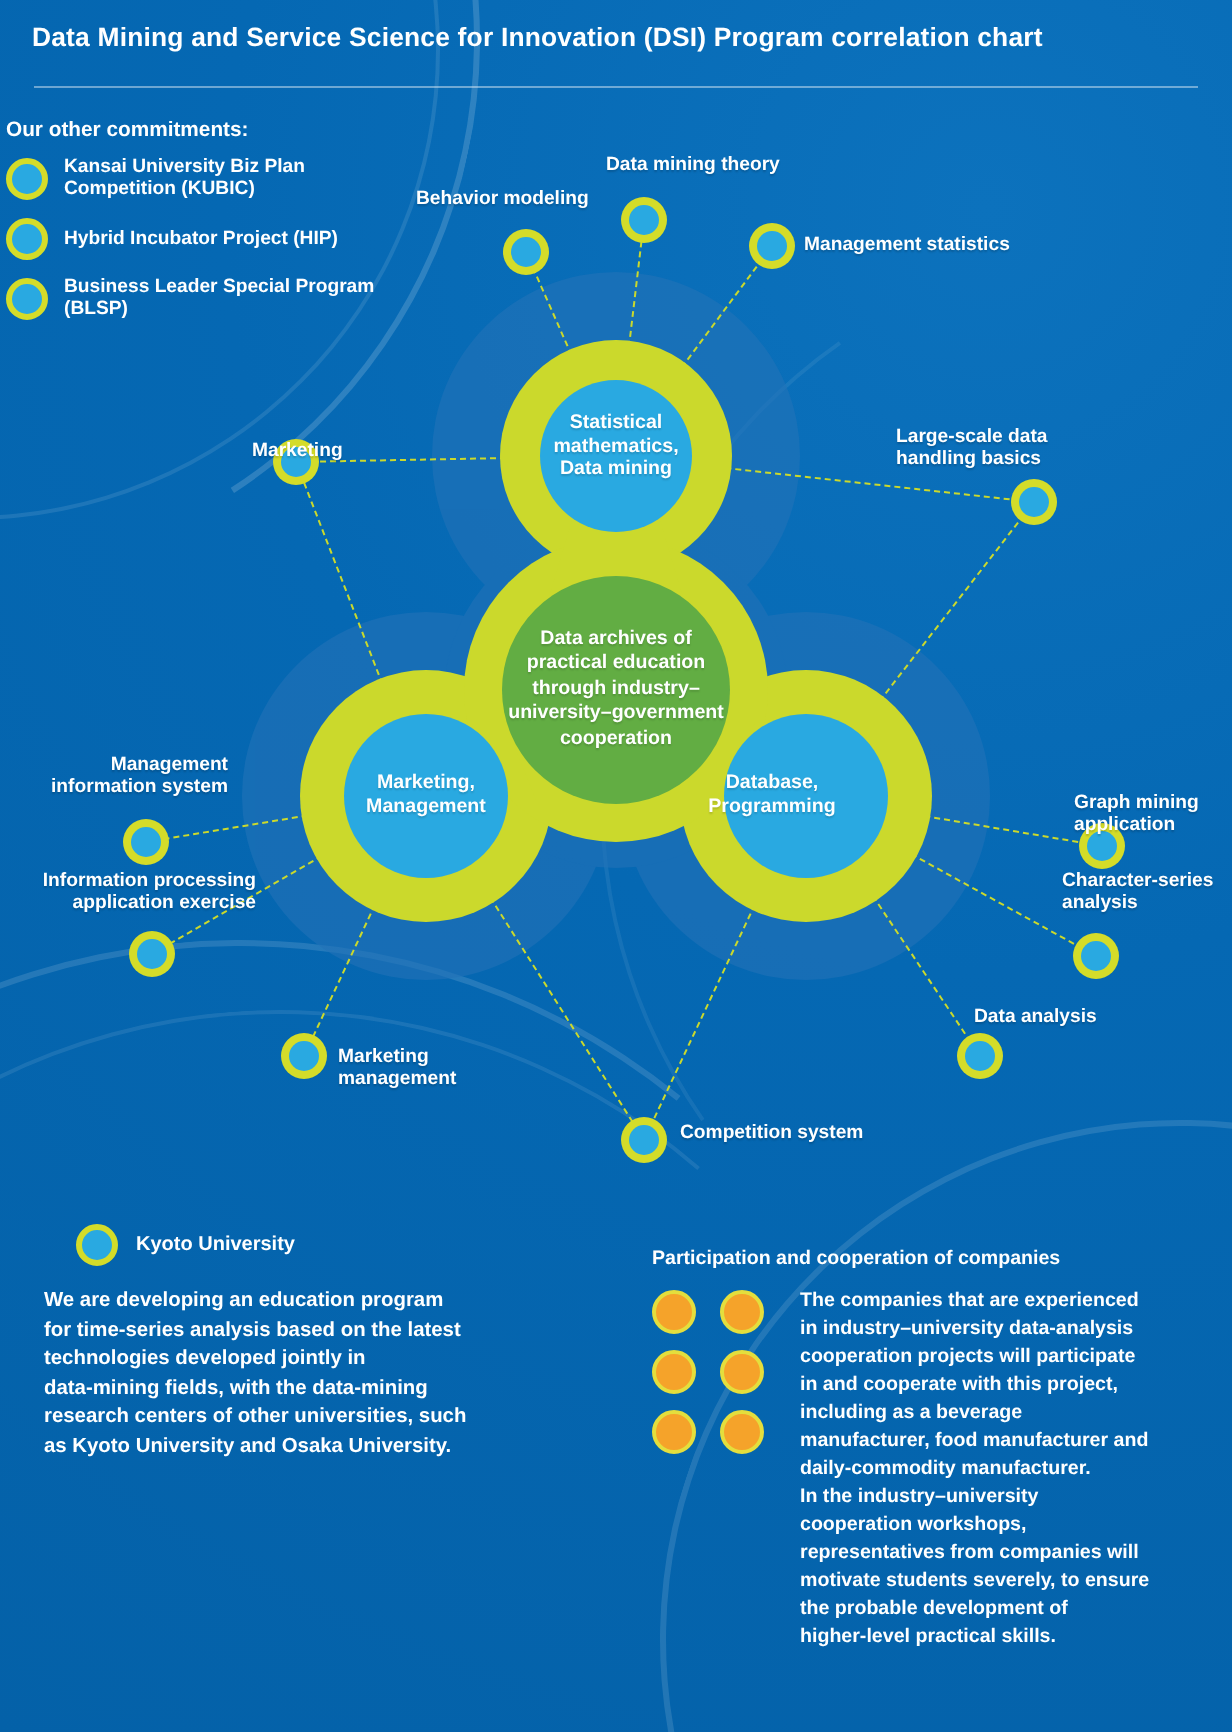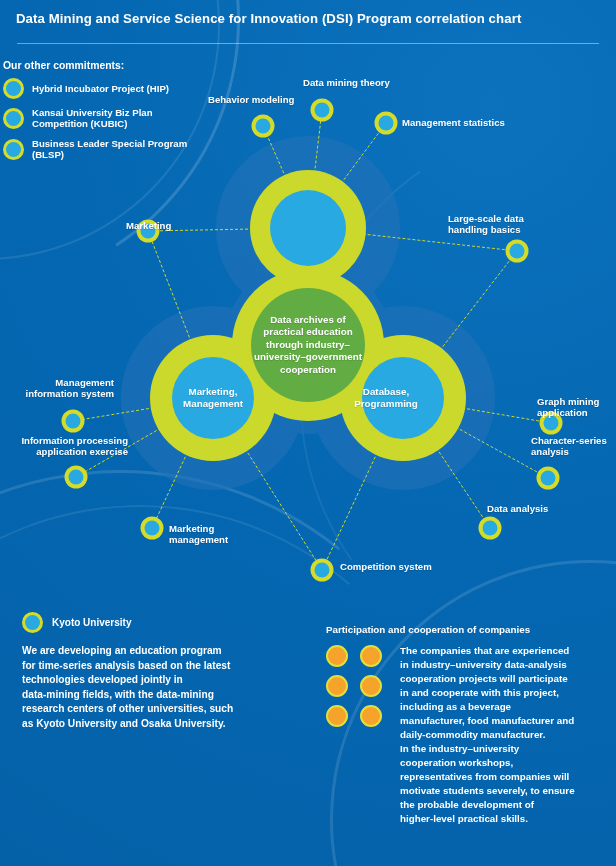--- a/index.html
+++ b/index.html
@@ -61,21 +61,21 @@
   
   .hubtext {
     position: absolute; text-align: center; color: #ffffff; font-weight: bold;
     line-height: 11.6px; font-size: 9.8px; white-space: pre;
     text-shadow: 0 1px 1px rgba(0,0,0,.15);
   }
   .hubtext.center { font-size: 9.8px; line-height: 12.4px; }
 
   
   #legend { position: absolute; left: 22px; top: 612px; width: 290px; }
-  .legend-row { display: flex; align-items: center; margin-bottom: 11px; }
+  .legend-row { display: flex; align-items: center; margin-bottom: 11px; margin-left: 16px; }
   .legend-row .ring { width: 21px; height: 21px; margin-right: 9px; }
   .legend-label { font-size: 10px; font-weight: bold; color: #fff; }
   #legend-para {
     margin-top: 3px; font-size: 10.2px; font-weight: bold; color: #fff;
     line-height: 14.6px; white-space: pre-line;
   }
 
   
   #companies { position: absolute; left: 326px; top: 624px; width: 276px; }
   #companies-title { font-size: 9.8px; font-weight: bold; color: #fff; margin-bottom: 8px; }
@@ -107,27 +107,27 @@
   <div id="header">
     <div id="header-title">Data Mining and Service Science for Innovation (DSI) Program correlation chart</div>
     <div id="header-rule"></div>
   </div>
 
   <div id="commitments">
     <div id="commitments-title">Our other commitments:</div>
 
     <div class="commit-row">
       <span class="ring"></span>
+      <span class="commit-label">Kansai University
+Biz Plan Competition (KUBIC)</span>
+    </div>
+    <div class="commit-row">
+      <span class="ring"></span>
       <span class="commit-label">Hybrid Incubator Project
  (HIP)</span>
-    </div>
-    <div class="commit-row">
-      <span class="ring"></span>
-      <span class="commit-label">Kansai University
-Biz Plan Competition (KUBIC)</span>
     </div>
     <div class="commit-row">
       <span class="ring"></span>
       <span class="commit-label">Business Leader
 Special Program (BLSP)</span>
     </div>
   </div>
 
   <div id="diagram">
     <svg width="616" height="560" viewBox="0 0 616 560">
@@ -201,20 +201,23 @@
         <use href="#nodeGlyph" x="0" y="0" transform="translate(73,373)"></use>
         <use href="#nodeGlyph" x="0" y="0" transform="translate(76,429)"></use>
         <use href="#nodeGlyph" x="0" y="0" transform="translate(551,375)"></use>
         <use href="#nodeGlyph" x="0" y="0" transform="translate(548,430)"></use>
         <use href="#nodeGlyph" x="0" y="0" transform="translate(152,480)"></use>
         <use href="#nodeGlyph" x="0" y="0" transform="translate(322,522)"></use>
         <use href="#nodeGlyph" x="0" y="0" transform="translate(490,480)"></use>
       </g>
     </svg>
 
+    <div class="hubtext" style="left:248px; top:158px; width:120px;">Statistical
+mathematics,
+Data mining</div>
     <div class="hubtext" style="left:153px; top:338px; width:120px;">Marketing,
 Management</div>
     <div class="hubtext" style="left:326px; top:338px; width:120px;">Database,
 Programming</div>
     <div class="hubtext center" style="left:228px; top:266px; width:160px;">Data archives of
 practical education
 through industry–
 university–government
 cooperation</div>
 

